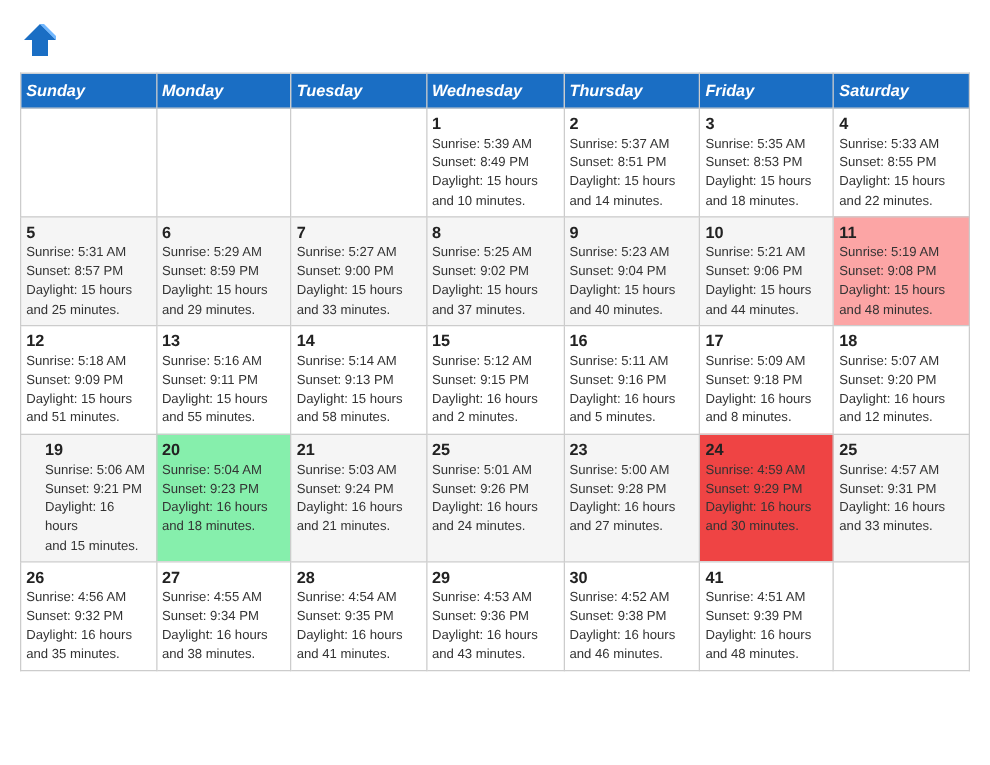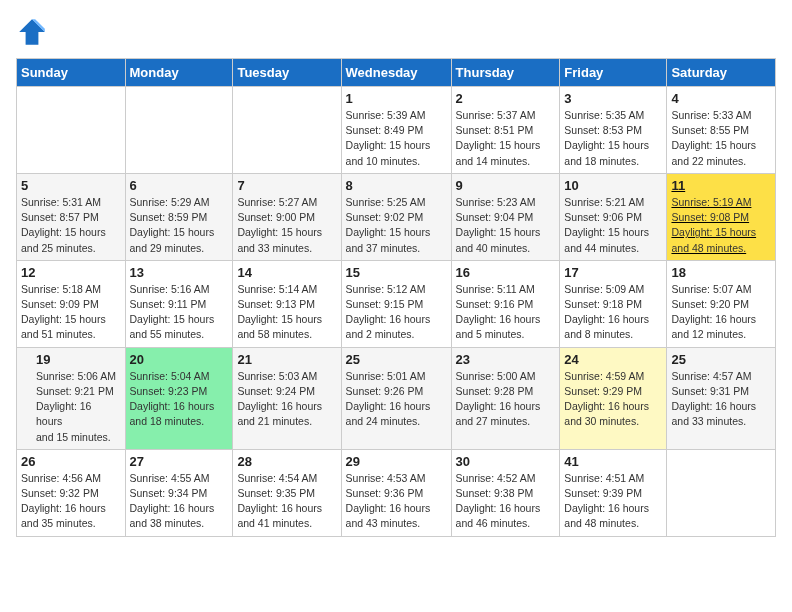--- a/index.html
+++ b/index.html
@@ -59,20 +59,21 @@
       font-size: 11px;
     }
     th {
       background-color: #1a6ec4;
       color: #fff;
       padding: 6px 4px;
       text-align: left;
       font-size: 13px;
       font-weight: bold;
       border: 1px solid #ccc;
+      font-style: italic;
     }
     td {
       border: 1px solid #ccc;
       vertical-align: top;
       padding: 4px;
       width: 113px;
       height: 80px;
       background: #fff;
     }
     tr:nth-child(even) td {
@@ -165,21 +166,21 @@
           <div class="day-info">Sunrise: 5:25 AM<br>Sunset: 9:02 PM<br>Daylight: 15 hours<br>and 37 minutes.</div>
         </td>
         <td style="background: rgb(245, 245, 245);">
           <div class="day-num">9</div>
           <div class="day-info">Sunrise: 5:23 AM<br>Sunset: 9:04 PM<br>Daylight: 15 hours<br>and 40 minutes.</div>
         </td>
         <td style="background: rgb(245, 245, 245);">
           <div class="day-num">10</div>
           <div class="day-info">Sunrise: 5:21 AM<br>Sunset: 9:06 PM<br>Daylight: 15 hours<br>and 44 minutes.</div>
         </td>
-        <td style="background: #fde047; text-decoration: underline;">
+        <td style="background: #fca5a5;">
           <div class="day-num">11</div>
           <div class="day-info">Sunrise: 5:19 AM<br>Sunset: 9:08 PM<br>Daylight: 15 hours<br>and 48 minutes.</div>
         </td>
       </tr>
       <tr>
         <td>
           <div class="day-num">12</div>
           <div class="day-info">Sunrise: 5:18 AM<br>Sunset: 9:09 PM<br>Daylight: 15 hours<br>and 51 minutes.</div>
         </td>
         <td>
@@ -221,21 +222,21 @@
           <div class="day-info">Sunrise: 5:03 AM<br>Sunset: 9:24 PM<br>Daylight: 16 hours<br>and 21 minutes.</div>
         </td>
         <td style="background: rgb(245, 245, 245);">
           <div class="day-num">25</div>
           <div class="day-info">Sunrise: 5:01 AM<br>Sunset: 9:26 PM<br>Daylight: 16 hours<br>and 24 minutes.</div>
         </td>
         <td style="background: rgb(245, 245, 245);">
           <div class="day-num">23</div>
           <div class="day-info">Sunrise: 5:00 AM<br>Sunset: 9:28 PM<br>Daylight: 16 hours<br>and 27 minutes.</div>
         </td>
-        <td style="background: #fef9c3;">
+        <td style="background: #ef4444;">
           <div class="day-num">24</div>
           <div class="day-info">Sunrise: 4:59 AM<br>Sunset: 9:29 PM<br>Daylight: 16 hours<br>and 30 minutes.</div>
         </td>
         <td style="background: rgb(245, 245, 245);">
           <div class="day-num">25</div>
           <div class="day-info">Sunrise: 4:57 AM<br>Sunset: 9:31 PM<br>Daylight: 16 hours<br>and 33 minutes.</div>
         </td>
       </tr>
       <tr>
         <td>

